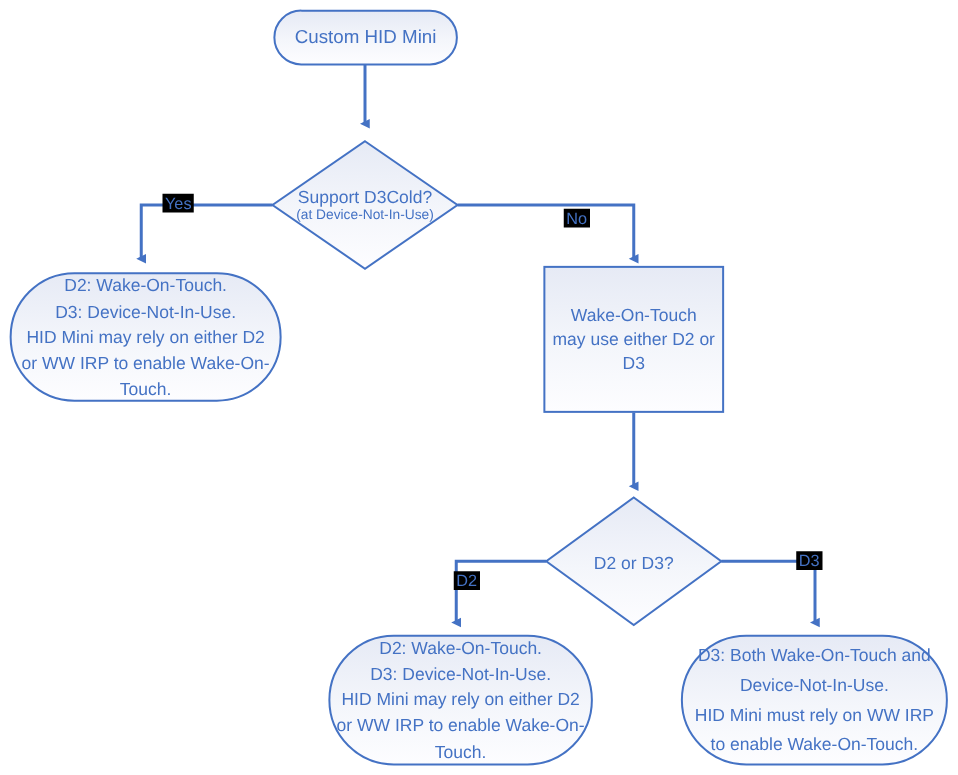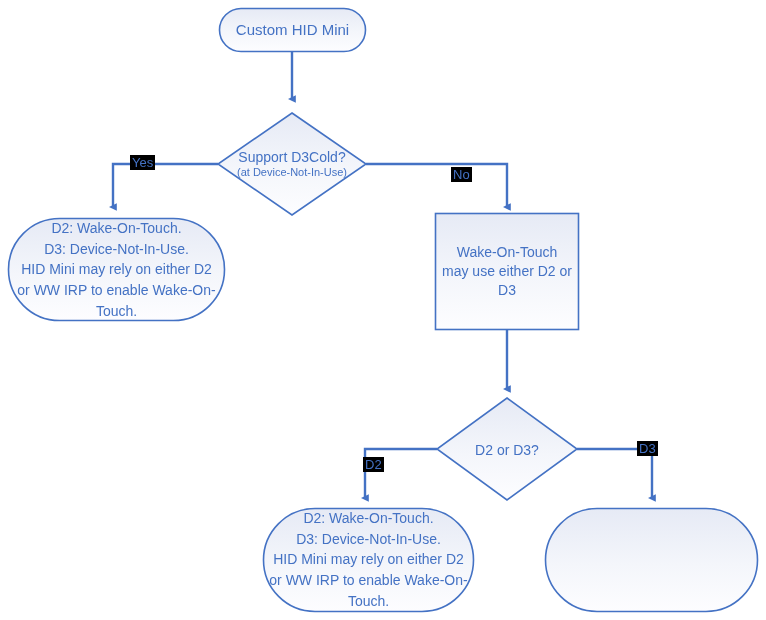--- a/index.html
+++ b/index.html
@@ -142,20 +142,26 @@
   <div class="node-text t-dec-main" style="left:443px;top:440px;width:128px;height:20px;">D2 or D3?</div>
 
   <div class="node-text stack t-body" style="left:255px;top:509px;width:227px;height:101px;">
     <span>D2: Wake-On-Touch.</span>
     <span>D3: Device-Not-In-Use.</span>
     <span>HID Mini may rely on either D2</span>
     <span>or WW IRP to enable Wake-On-</span>
     <span>Touch.</span>
   </div>
 
+  <div class="node-text stack t-body" style="left:538px;top:515px;width:227px;height:90px;">
+    <span>D3: Both Wake-On-Touch and</span>
+    <span>Device-Not-In-Use.</span>
+    <span>HID Mini must rely on WW IRP</span>
+    <span>to enable Wake-On-Touch.</span>
+  </div>
 
   <div class="edge-label" style="left:130px;top:155px;">Yes</div>
 
   <div class="edge-label" style="left:451px;top:155px;margin-top:12px;">No</div>
 
   <div class="edge-label" style="left:363px;top:441px;margin-top:16px;">D2</div>
 
   <div class="edge-label" style="left:637px;top:441px;">D3</div>
 
 </div>

